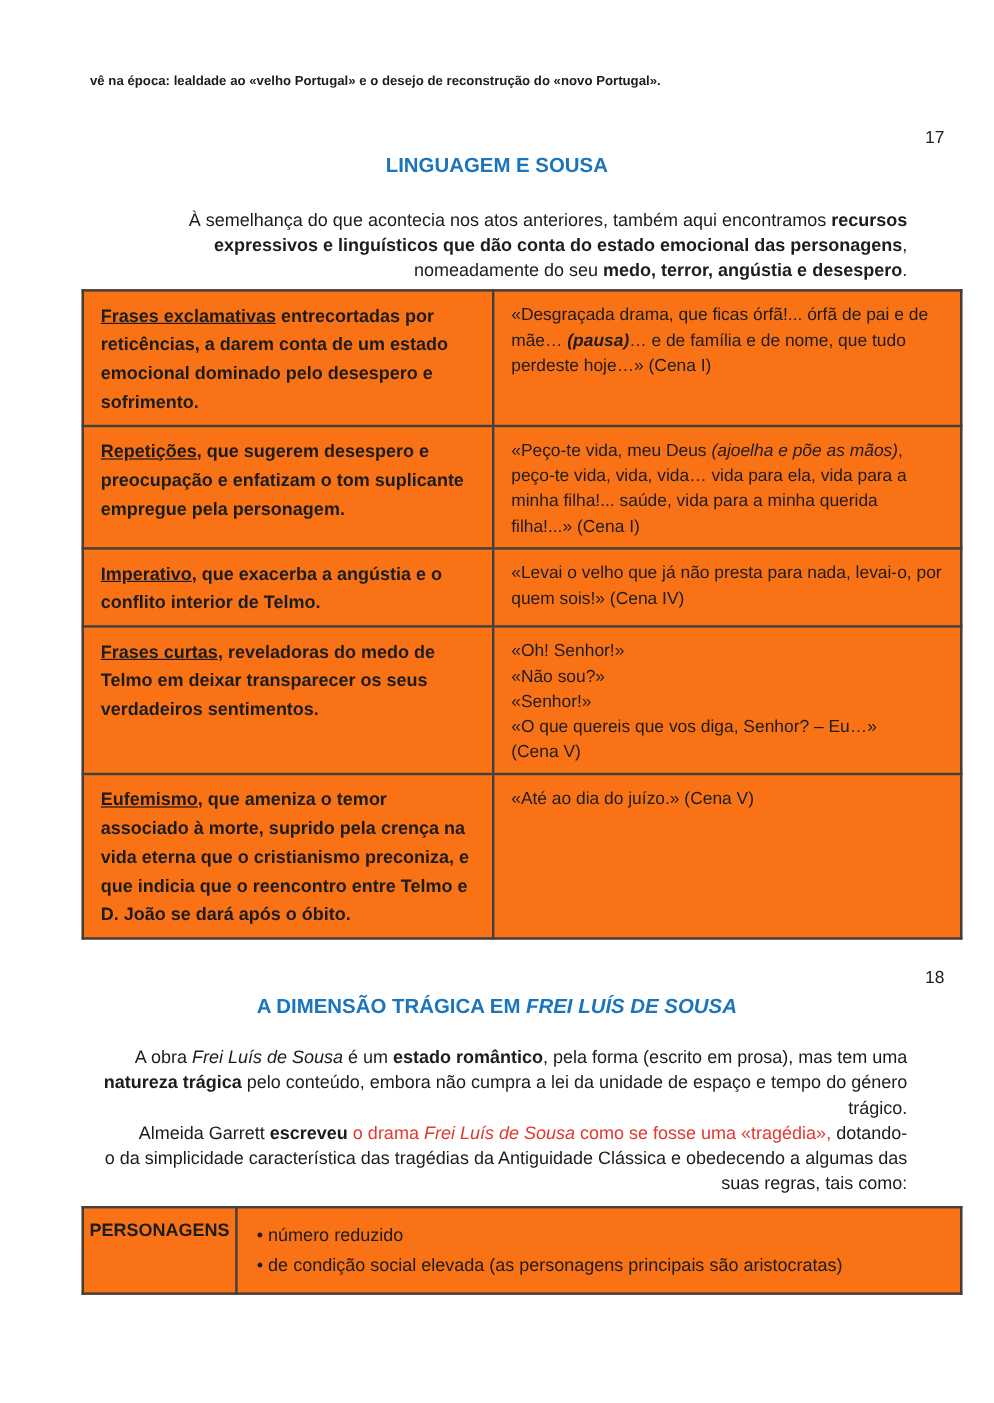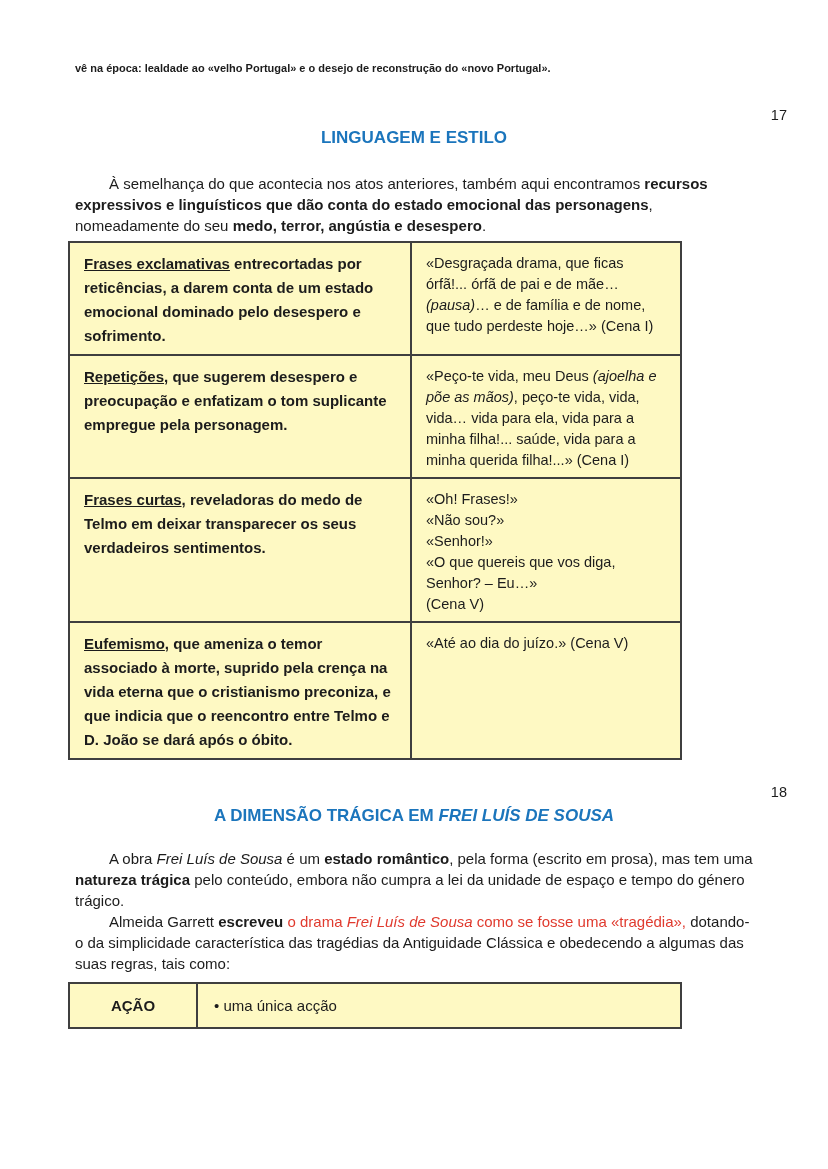--- a/index.html
+++ b/index.html
@@ -25,26 +25,26 @@
     text-align: center; color: #1b75bc;
     font-weight: bold; font-size: 17px; line-height: 20px;
   }
   .heading-1 { margin-top: 5px; }
   .heading-2 { margin-top: 6px; }
   .para {
     margin: 0 72px 0 75px;
     font-size: 15px; line-height: 21px;
   }
   .intro { margin-top: 25px; }
-  .ind { text-indent: 34px; }
+  .ind { text-indent: 34px; text-align: right; }
   .p1 { margin-top: 22px; }
   table {
     border-collapse: collapse; table-layout: fixed;
-    margin-left: 68px; width: 614px;
-    background: #fef9c3;
+    margin-left: 68px; width: 734px;
+    background: #f97316;
   }
   table, td { border: 2px solid #3f3f3f; }
   td { vertical-align: top; }
   .t1 { margin-top: 5px; }
   .t1 .left {
     width: 342px; padding: 9px 14px 6px 14px;
     font-weight: bold; font-size: 15px; line-height: 24px;
   }
   .t1 .right {
     padding: 10px 14px 6px 14px;
@@ -68,52 +68,56 @@
   .tr2 { height: 45px; }
   .tr2 .head, .tr2 .body { vertical-align: middle; padding-top: 2px; padding-bottom: 2px; }
 </style>
 </head>
 <body>
 
 <div class="top-line">vê na época: lealdade ao «velho Portugal» e o desejo de reconstrução do «novo Portugal».</div>
 
 <div class="pnum pnum-17">17</div>
 
-<div class="heading heading-1">LINGUAGEM E ESTILO</div>
+<div class="heading heading-1">LINGUAGEM E SOUSA</div>
 
 <p class="para intro ind"><span>À semelhança do que acontecia nos atos anteriores, também aqui encontramos </span><span style="font-weight: bold;">recursos expressivos e linguísticos que dão conta do estado emocional das personagens</span><span>, nomeadamente do seu </span><span style="font-weight: bold;">medo, terror, angústia e desespero</span><span>.</span></p>
 
 <table class="t1">
   <tbody>
     <tr class="r1">
       <td class="left"><span style="font-weight: bold; text-decoration: underline;">Frases exclamativas</span><span style="font-weight: bold;"> entrecortadas por reticências, a darem conta de um estado emocional dominado pelo desespero e sofrimento.</span></td>
-      <td class="right"><span>«Desgraçada drama, que ficas órfã!... órfã de pai e de mãe… </span><span style="font-style: italic;">(pausa)</span><span>… e de família e de nome, que tudo perdeste hoje…» (Cena I)</span></td>
+      <td class="right"><span>«Desgraçada drama, que ficas órfã!... órfã de pai e de mãe… </span><span style="font-style: italic; font-weight: bold;">(pausa)</span><span>… e de família e de nome, que tudo perdeste hoje…» (Cena I)</span></td>
     </tr>
     <tr class="r2">
       <td class="left"><span style="font-weight: bold; text-decoration: underline;">Repetições</span><span style="font-weight: bold;">, que sugerem desespero e preocupação e enfatizam o tom suplicante empregue pela personagem.</span></td>
       <td class="right"><span>«Peço-te vida, meu Deus </span><span style="font-style: italic;">(ajoelha e põe as mãos)</span><span>, peço-te vida, vida, vida… vida para ela, vida para a minha filha!... saúde, vida para a minha querida filha!...» (Cena I)</span></td>
     </tr>
+    <tr class="r3">
+      <td class="left"><span style="font-weight: bold; text-decoration: underline;">Imperativo</span><span style="font-weight: bold;">, que exacerba a angústia e o conflito interior de Telmo.</span></td>
+      <td class="right"><span>«Levai o velho que já não presta para nada, levai-o, por quem sois!» (Cena IV)</span></td>
+    </tr>
     <tr class="r4">
       <td class="left"><span style="font-weight: bold; text-decoration: underline;">Frases curtas</span><span style="font-weight: bold;">, reveladoras do medo de Telmo em deixar transparecer os seus verdadeiros sentimentos.</span></td>
-      <td class="right"><span>«Oh! Frases!»</span><br><span>«Não sou?»</span><br><span>«Senhor!»</span><br><span>«O que quereis que vos diga, Senhor? – Eu…»</span><br><span>(Cena V)</span></td>
+      <td class="right"><span>«Oh! Senhor!»</span><br><span>«Não sou?»</span><br><span>«Senhor!»</span><br><span>«O que quereis que vos diga, Senhor? – Eu…»</span><br><span>(Cena V)</span></td>
     </tr>
     <tr class="r5">
       <td class="left"><span style="font-weight: bold; text-decoration: underline;">Eufemismo</span><span style="font-weight: bold;">, que ameniza o temor associado à morte, suprido pela crença na vida eterna que o cristianismo preconiza, e que indicia que o reencontro entre Telmo e D. João se dará após o óbito.</span></td>
       <td class="right"><span>«Até ao dia do juízo.» (Cena V)</span></td>
     </tr>
   </tbody>
 </table>
 
 <div class="pnum pnum-18">18</div>
 
 <div class="heading heading-2"><span>A DIMENSÃO TRÁGICA EM </span><span style="font-style: italic;">FREI LUÍS DE SOUSA</span></div>
 
 <p class="para p1 ind"><span>A obra </span><span style="font-style: italic;">Frei Luís de Sousa</span><span> é um </span><span style="font-weight: bold;">estado romântico</span><span>, pela forma (escrito em prosa), mas tem uma </span><span style="font-weight: bold;">natureza trágica</span><span> pelo conteúdo, embora não cumpra a lei da unidade de espaço e tempo do género trágico.</span></p>
 <p class="para ind"><span>Almeida Garrett </span><span style="font-weight: bold;">escreveu </span><span style="color: rgb(224, 58, 46);">o drama </span><span style="font-style: italic; color: rgb(224, 58, 46);">Frei Luís de Sousa</span><span style="color: rgb(224, 58, 46);"> como se fosse uma «tragédia»,</span><span> dotando-o da simplicidade característica das tragédias da Antiguidade Clássica e obedecendo a algumas das suas regras, tais como:</span></p>
 
 <table class="t2">
   <tbody>
-    <tr class="tr2">
-      <td class="head">AÇÃO</td>
-      <td class="body"><span>• uma única acção</span></td>
+    <tr class="tr1">
+      <td class="head">PERSONAGENS</td>
+      <td class="body"><span>• número reduzido</span><br><span>• de condição social elevada (as personagens principais são aristocratas)</span></td>
     </tr>
   </tbody>
 </table>
 
 </body></html>

